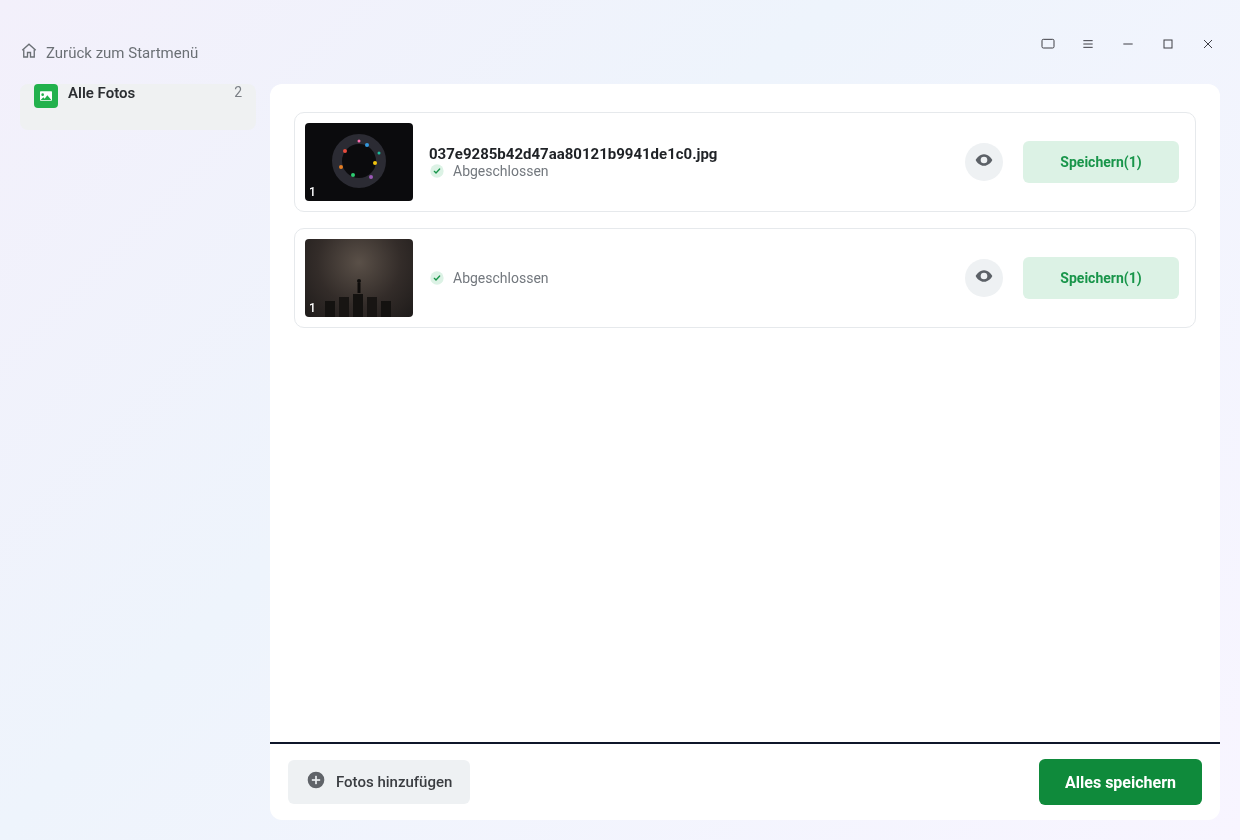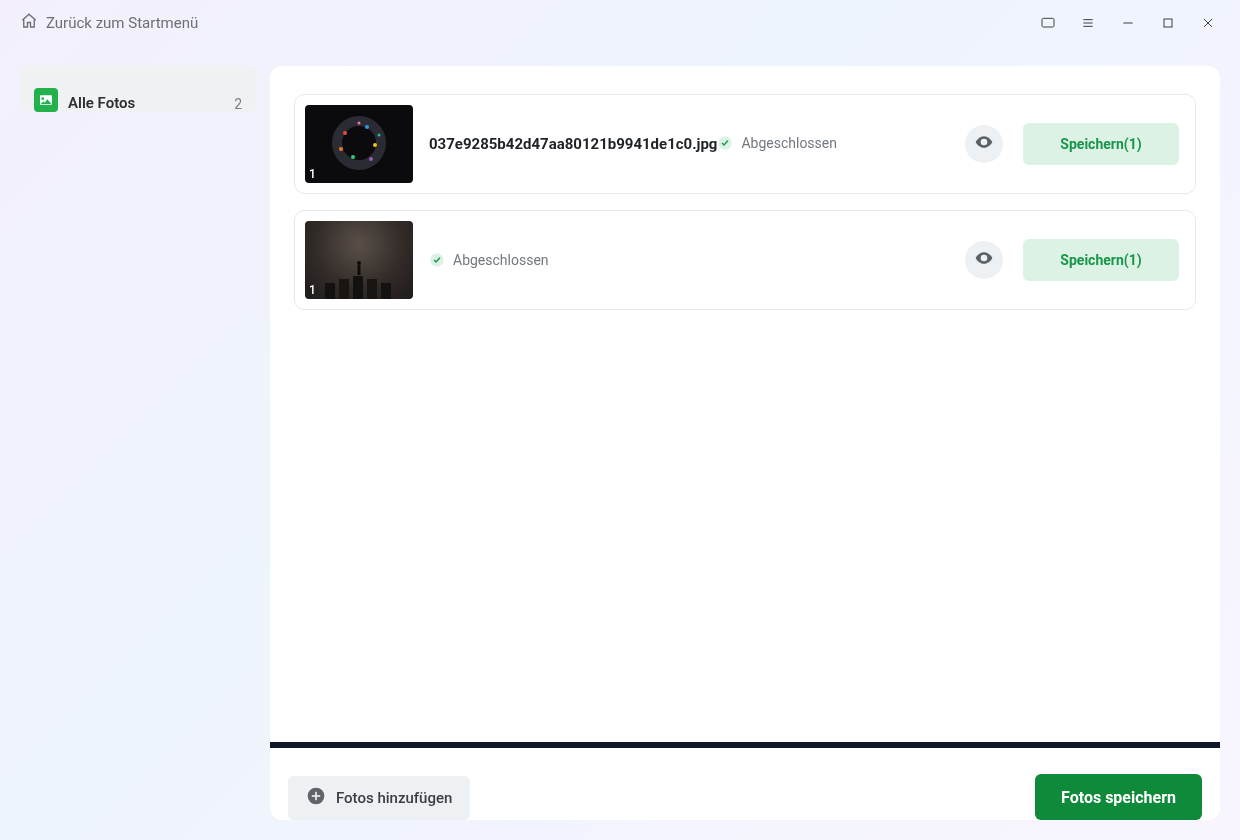--- a/index.html
+++ b/index.html
@@ -1,50 +1,50 @@
 <!DOCTYPE html>
 <html><head>
 <meta charset="utf-8">
 <style>
   * { box-sizing: border-box; margin: 0; padding: 0; font-family: -apple-system, BlinkMacSystemFont, "Segoe UI", Roboto, Arial, sans-serif; }
   body { width: 1240px; height: 840px; overflow: hidden; background: linear-gradient(135deg,#f3f0fb 0%,#eef4fc 40%,#f8f5ff 100%); }
   .app { width: 1240px; height: 840px; display:flex; flex-direction:column; }
   
-  .topbar { height:46px; display:flex; align-items:center; padding:0 12px 0 20px; }
+  .topbar { height:46px; display:flex; align-items:flex-end; padding:0 12px 0 20px;margin-top:18px; }
   .back-link { display:flex; align-items:center; gap:8px; color:#6b7075; font-size:15px; cursor:pointer; }
   .back-link svg { width:18px; height:18px; stroke:#6b7075; fill:none; }
   .topbar-spacer { flex:1; }
   .win-btn { width:40px; height:40px; display:flex; align-items:center; justify-content:center; cursor:pointer; color:#3e3e45; border-radius:4px; }
   .win-btn svg { width:16px; height:16px; stroke:#3e3e45; fill:none; stroke-width:1.5; }
   
   .body { flex:1; display:flex; padding:20px 20px 20px 20px; gap:0; min-height:0;}
   .sidebar { width:250px; flex:0 0 250px; padding-right:14px;}
-  .side-item { background:#eff1f2; border-radius:8px; height:46px; display:flex; align-items:flex-end; gap:10px; padding:0 14px; cursor:pointer;}
+  .side-item { background:#eff1f2; border-radius:8px; height:46px; display:flex; align-items:flex-start; gap:10px; padding:0 14px; cursor:pointer;}
   .side-icon { width:24px; height:24px; background:#22b14c; border-radius:4px; display:flex; align-items:center; justify-content:center; }
   .side-icon svg{ width:16px; height:16px; fill:#fff;}
   .side-label { color:#2b2e32; font-weight:600; font-size:15px;}
   .side-count { margin-left:auto; color:#7a7f85; font-size:14px;}
   
   .main { flex:1; background:#ffffff; border-radius:12px; display:flex; flex-direction:column; min-height:0;}
   .list { flex:1; overflow:auto; padding:28px 24px; display:flex; flex-direction:column; gap:16px;}
   .card { border:1px solid #e6e9ec; border-radius:10px; display:flex; align-items:center; gap:16px; padding:10px 16px 10px 10px;}
   .thumb { width:108px; height:78px; border-radius:4px; background:#0b0b0d; position:relative; overflow:hidden;}
   .thumb .badge { position:absolute; left:4px; bottom:2px; color:#fff; font-size:12px; font-weight:500;}
   .thumb.alt { background: radial-gradient(ellipse at 50% 30%, #5a5048 0%, #332c29 55%, #1e1b1a 100%); }
   .thumb-sprinkle { position:absolute; inset:0; }
-  .meta { flex:1; display:flex; flex-direction:row; gap:0;}
+  .meta { flex:1; display:flex; flex-direction:column; gap:0;}
   .fname { font-weight:700; font-size:15px; color:#1f2226;}
   .status { display:flex; align-items:flex-start; gap:8px; color:#73787e; font-size:14px;}
   .status-icon{ width:16px; height:16px; }
   .status-icon svg{ width:16px; height:16px; }
   .eye-btn { width:38px; height:38px; border-radius:19px; background:#eef1f3; display:flex; align-items:center; justify-content:center; cursor:pointer; margin-right:4px;}
   .eye-btn svg{ width:20px; height:20px; fill:#5c6167;}
   .save-btn { min-width:156px; height:42px; background:#dcf2e5; color:#18954a; font-weight:700; font-size:14px; border:none; border-radius:6px; cursor:pointer; padding:0 18px;text-align:center;}
   
-  .footer { flex:0 0 78px; border-top:6px solid #0f172a; display:flex; align-items:flex-end; padding:0 18px; gap:14px;}
+  .footer { flex:0 0 78px; border-top:2px solid #0f172a; display:flex; align-items:center; padding:0 18px; gap:14px;}
   .ghost-btn { height:44px; background:#eef1f3; border:none; border-radius:6px; display:flex; align-items:center; gap:10px; padding:0 18px; color:#3a3d41; font-size:15px; font-weight:500; cursor:pointer;}
   .ghost-btn svg{ width:20px; height:20px; fill:#606469;}
   .footer-spacer{flex:1;}
   .primary-btn { height:46px; background:#0f8a3b; color:#fff; font-weight:700; font-size:16px; border:none; border-radius:6px; padding:0 26px; cursor:pointer;}
 </style>
 </head>
 <body>
 
 <div class="app">
 
@@ -182,17 +182,17 @@
           <span>
             <svg viewBox="0 0 24 24">
                 <circle cx="12" cy="12" r="10"></circle>
                 <rect x="11" y="7" width="2" height="10" fill="#eef1f3"></rect>
                 <rect x="7" y="11" width="10" height="2" fill="#eef1f3"></rect>
               </svg>
           </span>
           <span>Fotos hinzufügen</span>
         </button>
         <div class="footer-spacer"></div>
-        <button class="primary-btn">Fotos speichern</button>
+        <button class="primary-btn">Alles speichern</button>
       </div>
     </div>
   </div>
 </div>
 
 </body></html>

